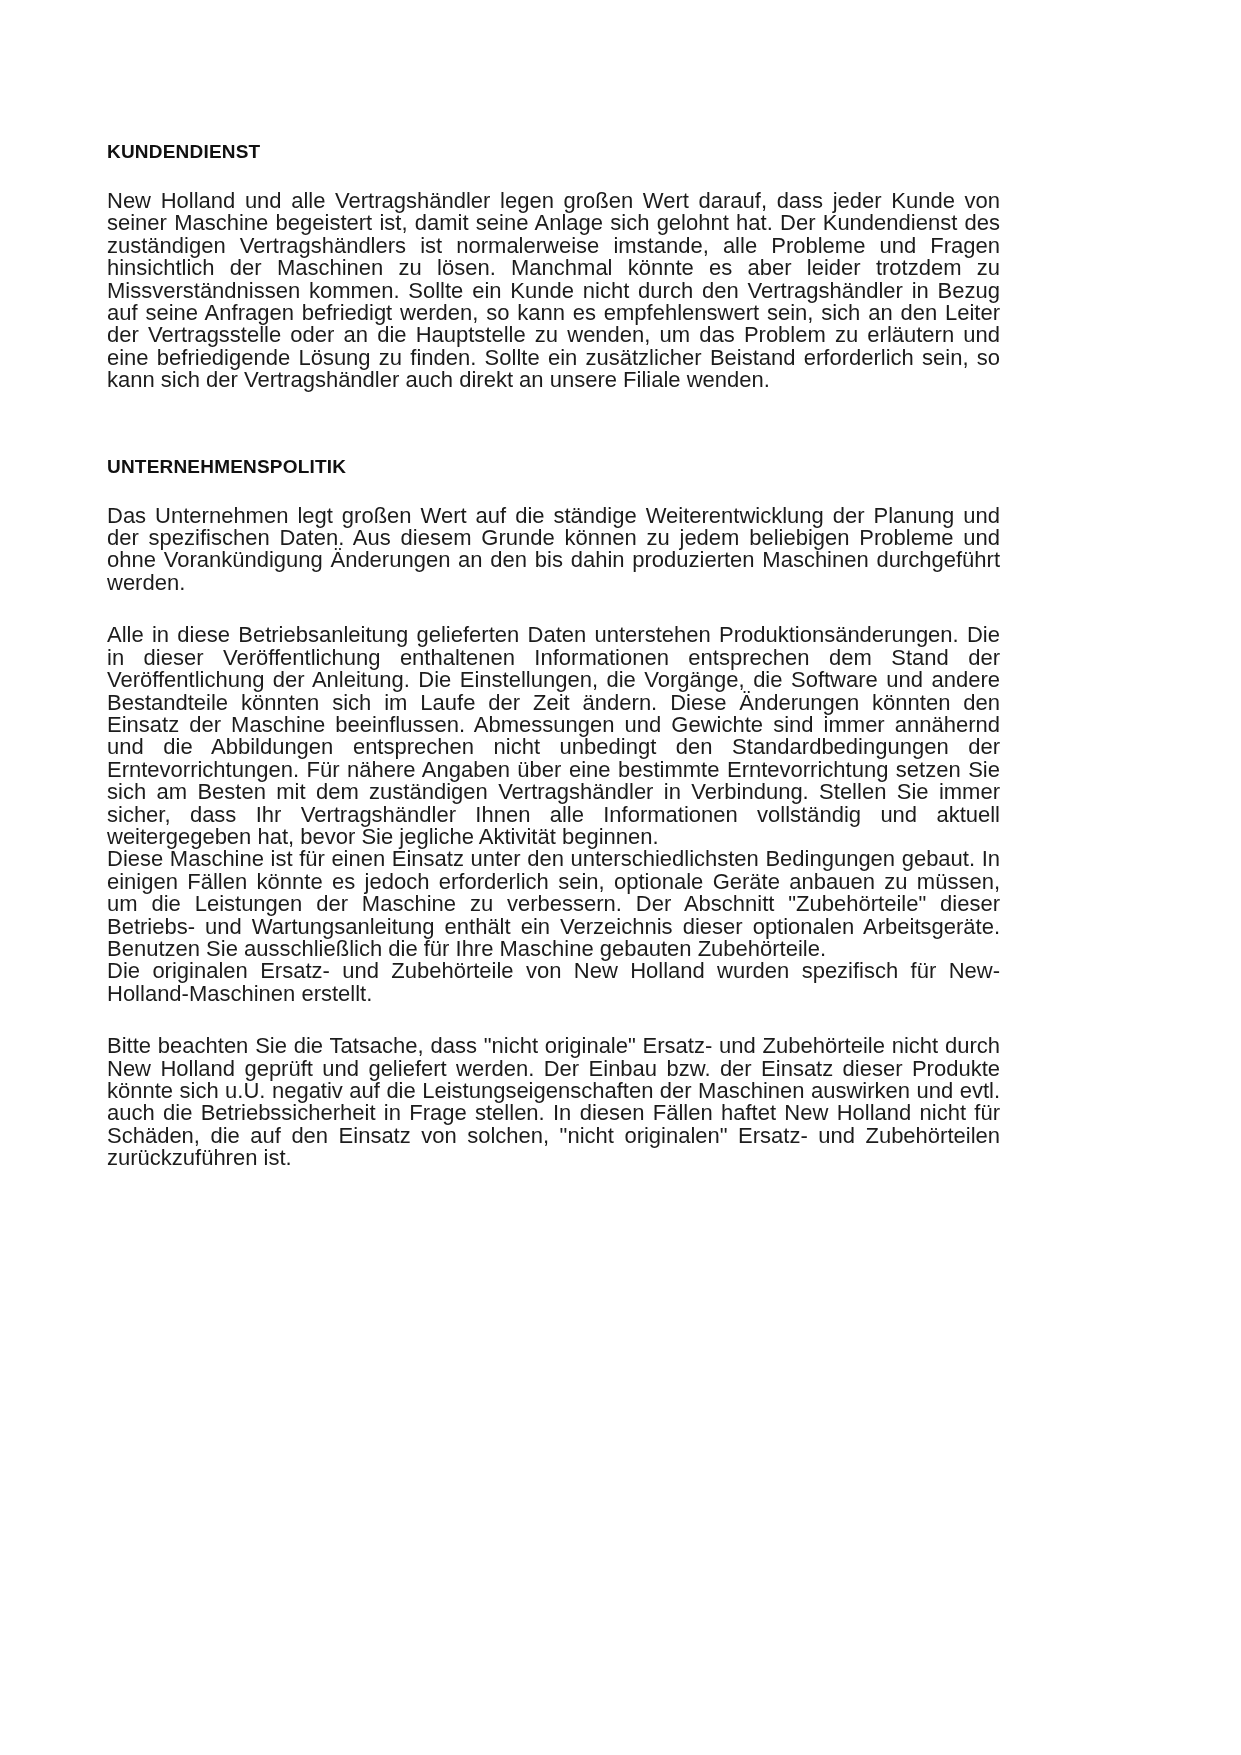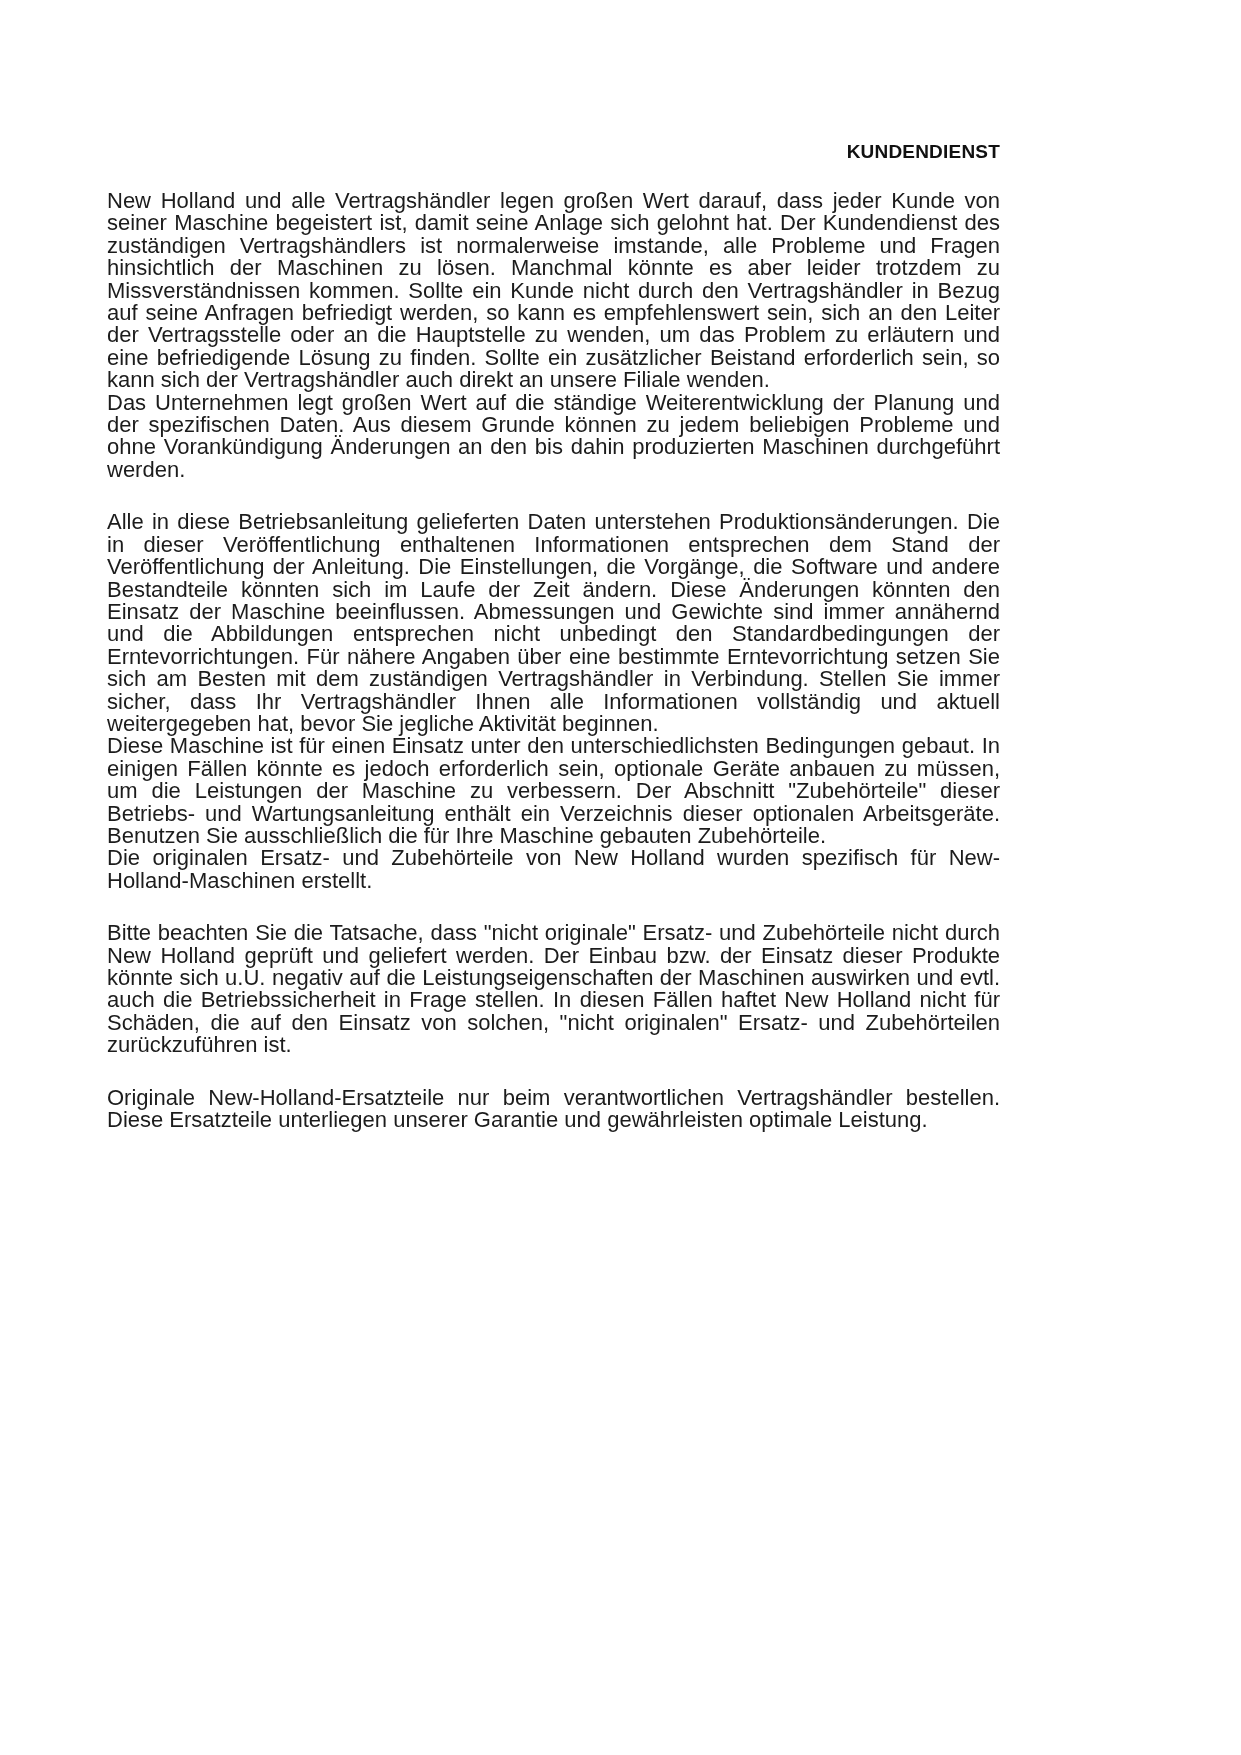--- a/index.html
+++ b/index.html
@@ -17,21 +17,21 @@
   .page {
     box-sizing: border-box;
     width: 1241px;
     height: 1755px;
     padding: 141px 241px 40px 107px;
     background: #ffffff;
   }
   .doc-section .heading {
     font-size: 19px;
     font-weight: bold;
-    text-align: right;
+    text-align: left;
     margin: 0 0 27px 0;
     letter-spacing: 0.2px;
     color: #111111;
   }
   .doc-section + .doc-section .heading {
     margin-top: 64px;
   }
   .doc-section .para {
     font-size: 22px;
     line-height: 22.4px;
@@ -47,27 +47,27 @@
 <body>
 
 <div class="page">
 
   <section class="doc-section">
     <h1 class="heading">KUNDENDIENST</h1>
     <p class="para">New Holland und alle Vertragshändler legen großen Wert darauf, dass jeder Kunde von seiner Maschine begeistert ist, damit seine Anlage sich gelohnt hat. Der Kundendienst des zuständigen Vertragshändlers ist normalerweise imstande, alle Probleme und Fragen hinsichtlich der Maschinen zu lösen. Manchmal könnte es aber leider trotzdem zu Missverständnissen kommen. Sollte ein Kunde nicht durch den Vertragshändler in Bezug auf seine Anfragen befriedigt werden, so kann es empfehlenswert sein, sich an den Leiter der Vertragsstelle oder an die Hauptstelle zu wenden, um das Problem zu erläutern und eine befriedigende Lösung zu finden. Sollte ein zusätzlicher Beistand erforderlich sein, so kann sich der Vertragshändler auch direkt an unsere Filiale wenden.</p>
   </section>
 
   <section class="doc-section">
+    <h1 class="heading">UNTERNEHMENSPOLITIK</h1>
     <p class="para">Das Unternehmen legt großen Wert auf die ständige Weiterentwicklung der Planung und der spezifischen Daten. Aus diesem Grunde können zu jedem beliebigen Probleme und ohne Vorankündigung Änderungen an den bis dahin produzierten Maschinen durchgeführt werden.</p>
     <p class="para">Alle in diese Betriebsanleitung gelieferten Daten unterstehen Produktionsänderungen. Die in dieser Veröffentlichung enthaltenen Informationen entsprechen dem Stand der Veröffentlichung der Anleitung. Die Einstellungen, die Vorgänge, die Software und andere Bestandteile könnten sich im Laufe der Zeit ändern. Diese Änderungen könnten den Einsatz der Maschine beeinflussen. Abmessungen und Gewichte sind immer annähernd und die Abbildungen entsprechen nicht unbedingt den Standardbedingungen der Erntevorrichtungen. Für nähere Angaben über eine bestimmte Erntevorrichtung setzen Sie sich am Besten mit dem zuständigen Vertragshändler in Verbindung. Stellen Sie immer sicher, dass Ihr Vertragshändler Ihnen alle Informationen vollständig und aktuell weitergegeben hat, bevor Sie jegliche Aktivität beginnen.</p>
   </section>
 
   <section class="doc-section">
     <p class="para">Diese Maschine ist für einen Einsatz unter den unterschiedlichsten Bedingungen gebaut. In einigen Fällen könnte es jedoch erforderlich sein, optionale Geräte anbauen zu müssen, um die Leistungen der Maschine zu verbessern. Der Abschnitt "Zubehörteile" dieser Betriebs- und Wartungsanleitung enthält ein Verzeichnis dieser optionalen Arbeitsgeräte. Benutzen Sie ausschließlich die für Ihre Maschine gebauten Zubehörteile.</p>
   </section>
 
   <section class="doc-section">
     <p class="para">Die originalen Ersatz- und Zubehörteile von New Holland wurden spezifisch für New-Holland-Maschinen erstellt.</p>
     <p class="para">Bitte beachten Sie die Tatsache, dass "nicht originale" Ersatz- und Zubehörteile nicht durch New Holland geprüft und geliefert werden. Der Einbau bzw. der Einsatz dieser Produkte könnte sich u.U. negativ auf die Leistungseigenschaften der Maschinen auswirken und evtl. auch die Betriebssicherheit in Frage stellen. In diesen Fällen haftet New Holland nicht für Schäden, die auf den Einsatz von solchen, "nicht originalen" Ersatz- und Zubehörteilen zurückzuführen ist.</p>
-    <p class="para">Originale New-Holland-Ersatzteile nur beim verantwortlichen Vertragshändler bestellen. Diese Ersatzteile unterliegen unserer Garantie und gewährleisten optimale Leistung.</p>
   </section>
 
 </div>
 
 </body></html>

